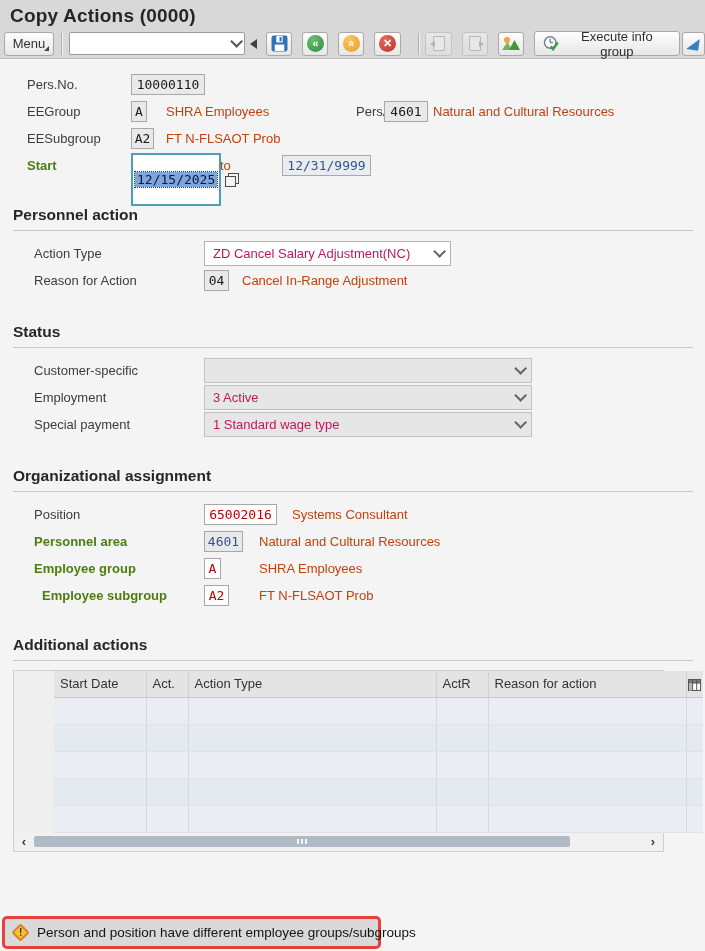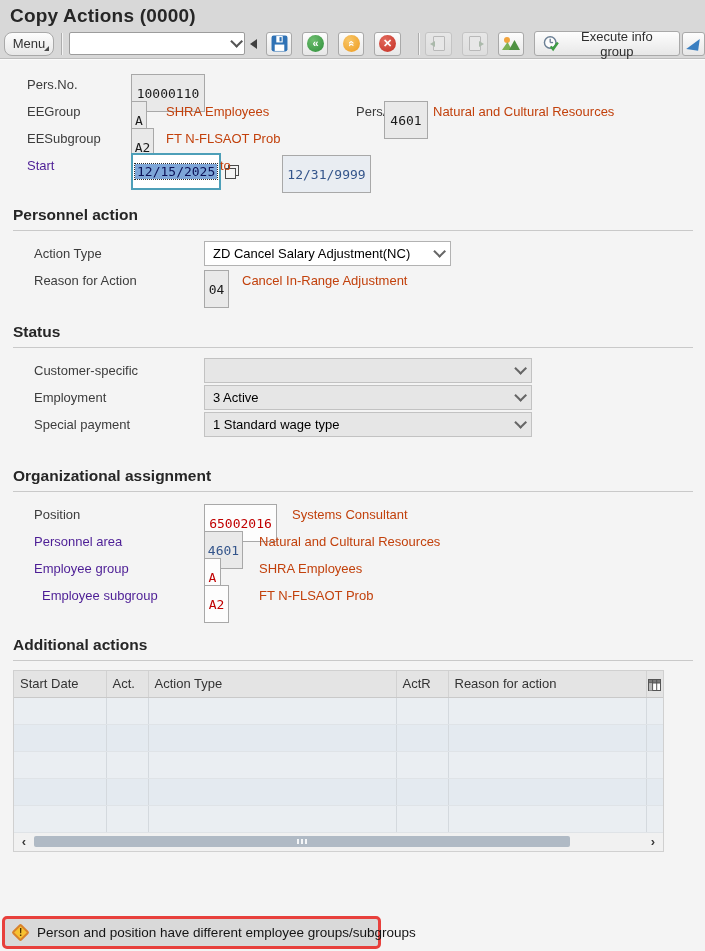--- a/index.html
+++ b/index.html
@@ -7,21 +7,21 @@
   body { font-family:"Liberation Sans", sans-serif; font-size:13px; color:#2a2a2a; background:#f4f4f4; }
   .page { position:relative; width:705px; height:951px; background:#f4f4f4; overflow:hidden; }
 
   
   .chrome { background:#d8d8d8; }
   .titlebar { padding:5px 0 2px 10px; }
   .titlebar h1 { font-size:19px; font-weight:bold; color:#262626; letter-spacing:.2px; }
   .toolbar { display:flex; align-items:center; height:30px; padding-left:4px; border-bottom:1px solid #bdbdbd; box-shadow:0 1px 0 #fcfcfc; }
   .tbtn { display:inline-flex; align-items:center; justify-content:center; height:24px;
           background:linear-gradient(#fdfdfd,#e7e7e7); border:1px solid #a9a9a9; border-radius:3px; cursor:default; }
-  .menu-btn { width:52px; font-size:13px; color:#333; position:relative;border-radius:8px; }
+  .menu-btn { width:52px; font-size:13px; color:#333; position:relative; }
   .menu-corner { position:absolute; right:4px; bottom:4px; width:0; height:0; border-left:5px solid transparent; border-bottom:5px solid #4a4a4a; }
   .vsep { width:1px; height:22px; background:#adadad; margin:0 7px; box-shadow:1px 0 0 #f2f2f2; }
   .combo { display:flex; align-items:center; justify-content:space-between; width:183px; height:23px;
            background:#fff; border:1px solid #9c9c9c; border-radius:2px; padding:0 5px; }
   .combo input { border:none; outline:none; width:150px; font-size:13px; background:transparent; }
   .chev-down { width:9px; height:9px; border-right:2px solid #555; border-bottom:2px solid #555; transform:rotate(45deg) translateY(-3px); }
   .collapse-tri { width:0; height:0; border-top:5px solid transparent; border-bottom:5px solid transparent; border-right:7px solid #3f3f3f; margin:0 9px 0 5px; }
   .icon-btn { width:27px; margin-right:10px; }
   .disabled { opacity:.42; }
   .circle-ic { width:17px; height:17px; border-radius:50%; display:flex; align-items:center; justify-content:center;
@@ -35,51 +35,51 @@
   .page-prev::after { left:-4px; border-right:5px solid #6d8f6d; }
   .page-next::after { right:-4px; border-left:5px solid #6d8f6d; }
   .exec-btn { padding:0 10px 0 8px; gap:6px; font-size:13px; color:#2e2e2e; height:25px; }
   .edge-btn { width:24px; margin-left:2px; }
   .pencil { width:0; height:0; border-bottom:12px solid #3a7fc1; border-left:12px solid transparent; transform:rotate(8deg); }
 
   
   .content { padding:13px 12px 0 13px; }
   .trow, .srow { position:relative; height:27px;margin-left:14px; }
   .lbl { position:absolute; top:5px; color:#3c3c3c; white-space:nowrap; }
-  .bold { font-weight:normal; color:#4c1d95; }
+  .bold { font-weight:bold; color:#4d7c0f; }
   .txt { position:absolute; top:5px; color:#c2410c; white-space:nowrap; }
   .mono { font-family:"DejaVu Sans Mono", monospace; font-size:13px; }
-  .fld { position:absolute; top:2px; height:38px; display:inline-flex; align-items:center;
+  .fld { position:absolute; top:2px; height:21px; display:inline-flex; align-items:center;
          border:1px solid #a8a8a8; background:#e9e9e9; padding:0 4px; color:#1a1a1a; }
   .center { justify-content:center; }
   .white { background:#fdfdfd; }
   .redval { color:#c00000; }
   .blueval { color:#34558b; background:#e9edf2; }
 
   
   .start-wrap { position:absolute; left:104px; top:0; display:flex; align-items:center; }
-  .start-field { border:2px solid #4d9fb8; background:#fff; padding:9px 2px; display:inline-flex; }
+  .start-field { border:2px solid #4d9fb8; background:#fff; padding:17px 2px; display:inline-flex; }
   .start-sel { background:#7ea6d8; color:#0d1257; outline:1px dotted #2c2c2c; padding:0 2px; }
   .dp-icon { position:relative; width:14px; height:14px; margin-left:4px; }
   .dp-icon::before, .dp-icon::after { content:""; position:absolute; width:9px; height:9px; border:1.5px solid #4a4a4a; background:#f4f4f4; }
   .dp-icon::before { right:0; top:0; }
   .dp-icon::after { left:0; bottom:0; }
 
   
   .sec { font-size:15.5px; font-weight:bold; color:#262626; padding-bottom:6px; border-bottom:1px solid #c9c9c9; width:680px; }
   .gap26 { height:26px; } .gap28 { height:28px; } .gap10 { height:10px; }
 
   .dd { position:absolute; top:0; height:25px; display:flex; align-items:center; justify-content:space-between;
-        border:1px solid #b2b2b2; background:#fff; padding:0 8px; color:#000000; }
+        border:1px solid #b2b2b2; background:#fff; padding:0 8px; color:#be185d; }
   .dd-gray { background:#e6e6e6; border-color:#c2c2c2; }
   .dd .chev-down { border-color:#666; }
 
   
   .tbl-wrap { width:651px; border:1px solid #d0d0d0; background:#efefef; margin-top:9px; }
-  table { border-collapse:collapse; width:649px; table-layout:fixed; }
+  table { border-collapse:collapse; width:649px; table-layout:fixed;margin-left:40px; }
   th { background:#e4e4e4; font-weight:normal; text-align:left; color:#333; height:26px; padding:0 0 0 6px;
        border-bottom:1px solid #c9c9c9; border-right:1px solid #d2d2d2; font-size:13px; }
   th:last-child { border-right:none; }
   td { height:27px; border-right:1px solid #d4d9de; border-bottom:1px solid #dfe3e7; }
   td:last-child { border-right:none; }
   tr.odd td { background:#eaeef2; }
   tr.even td { background:#e4eaf0; }
   .grid-icon { display:inline-block; vertical-align:middle; }
   .sb-row { display:flex; align-items:center; height:18px; background:#f1f1f1; padding:0 4px; }
   .sb-arrow { color:#3a3a3a; font-weight:bold; font-size:13px; width:12px; text-align:center; line-height:1; }

